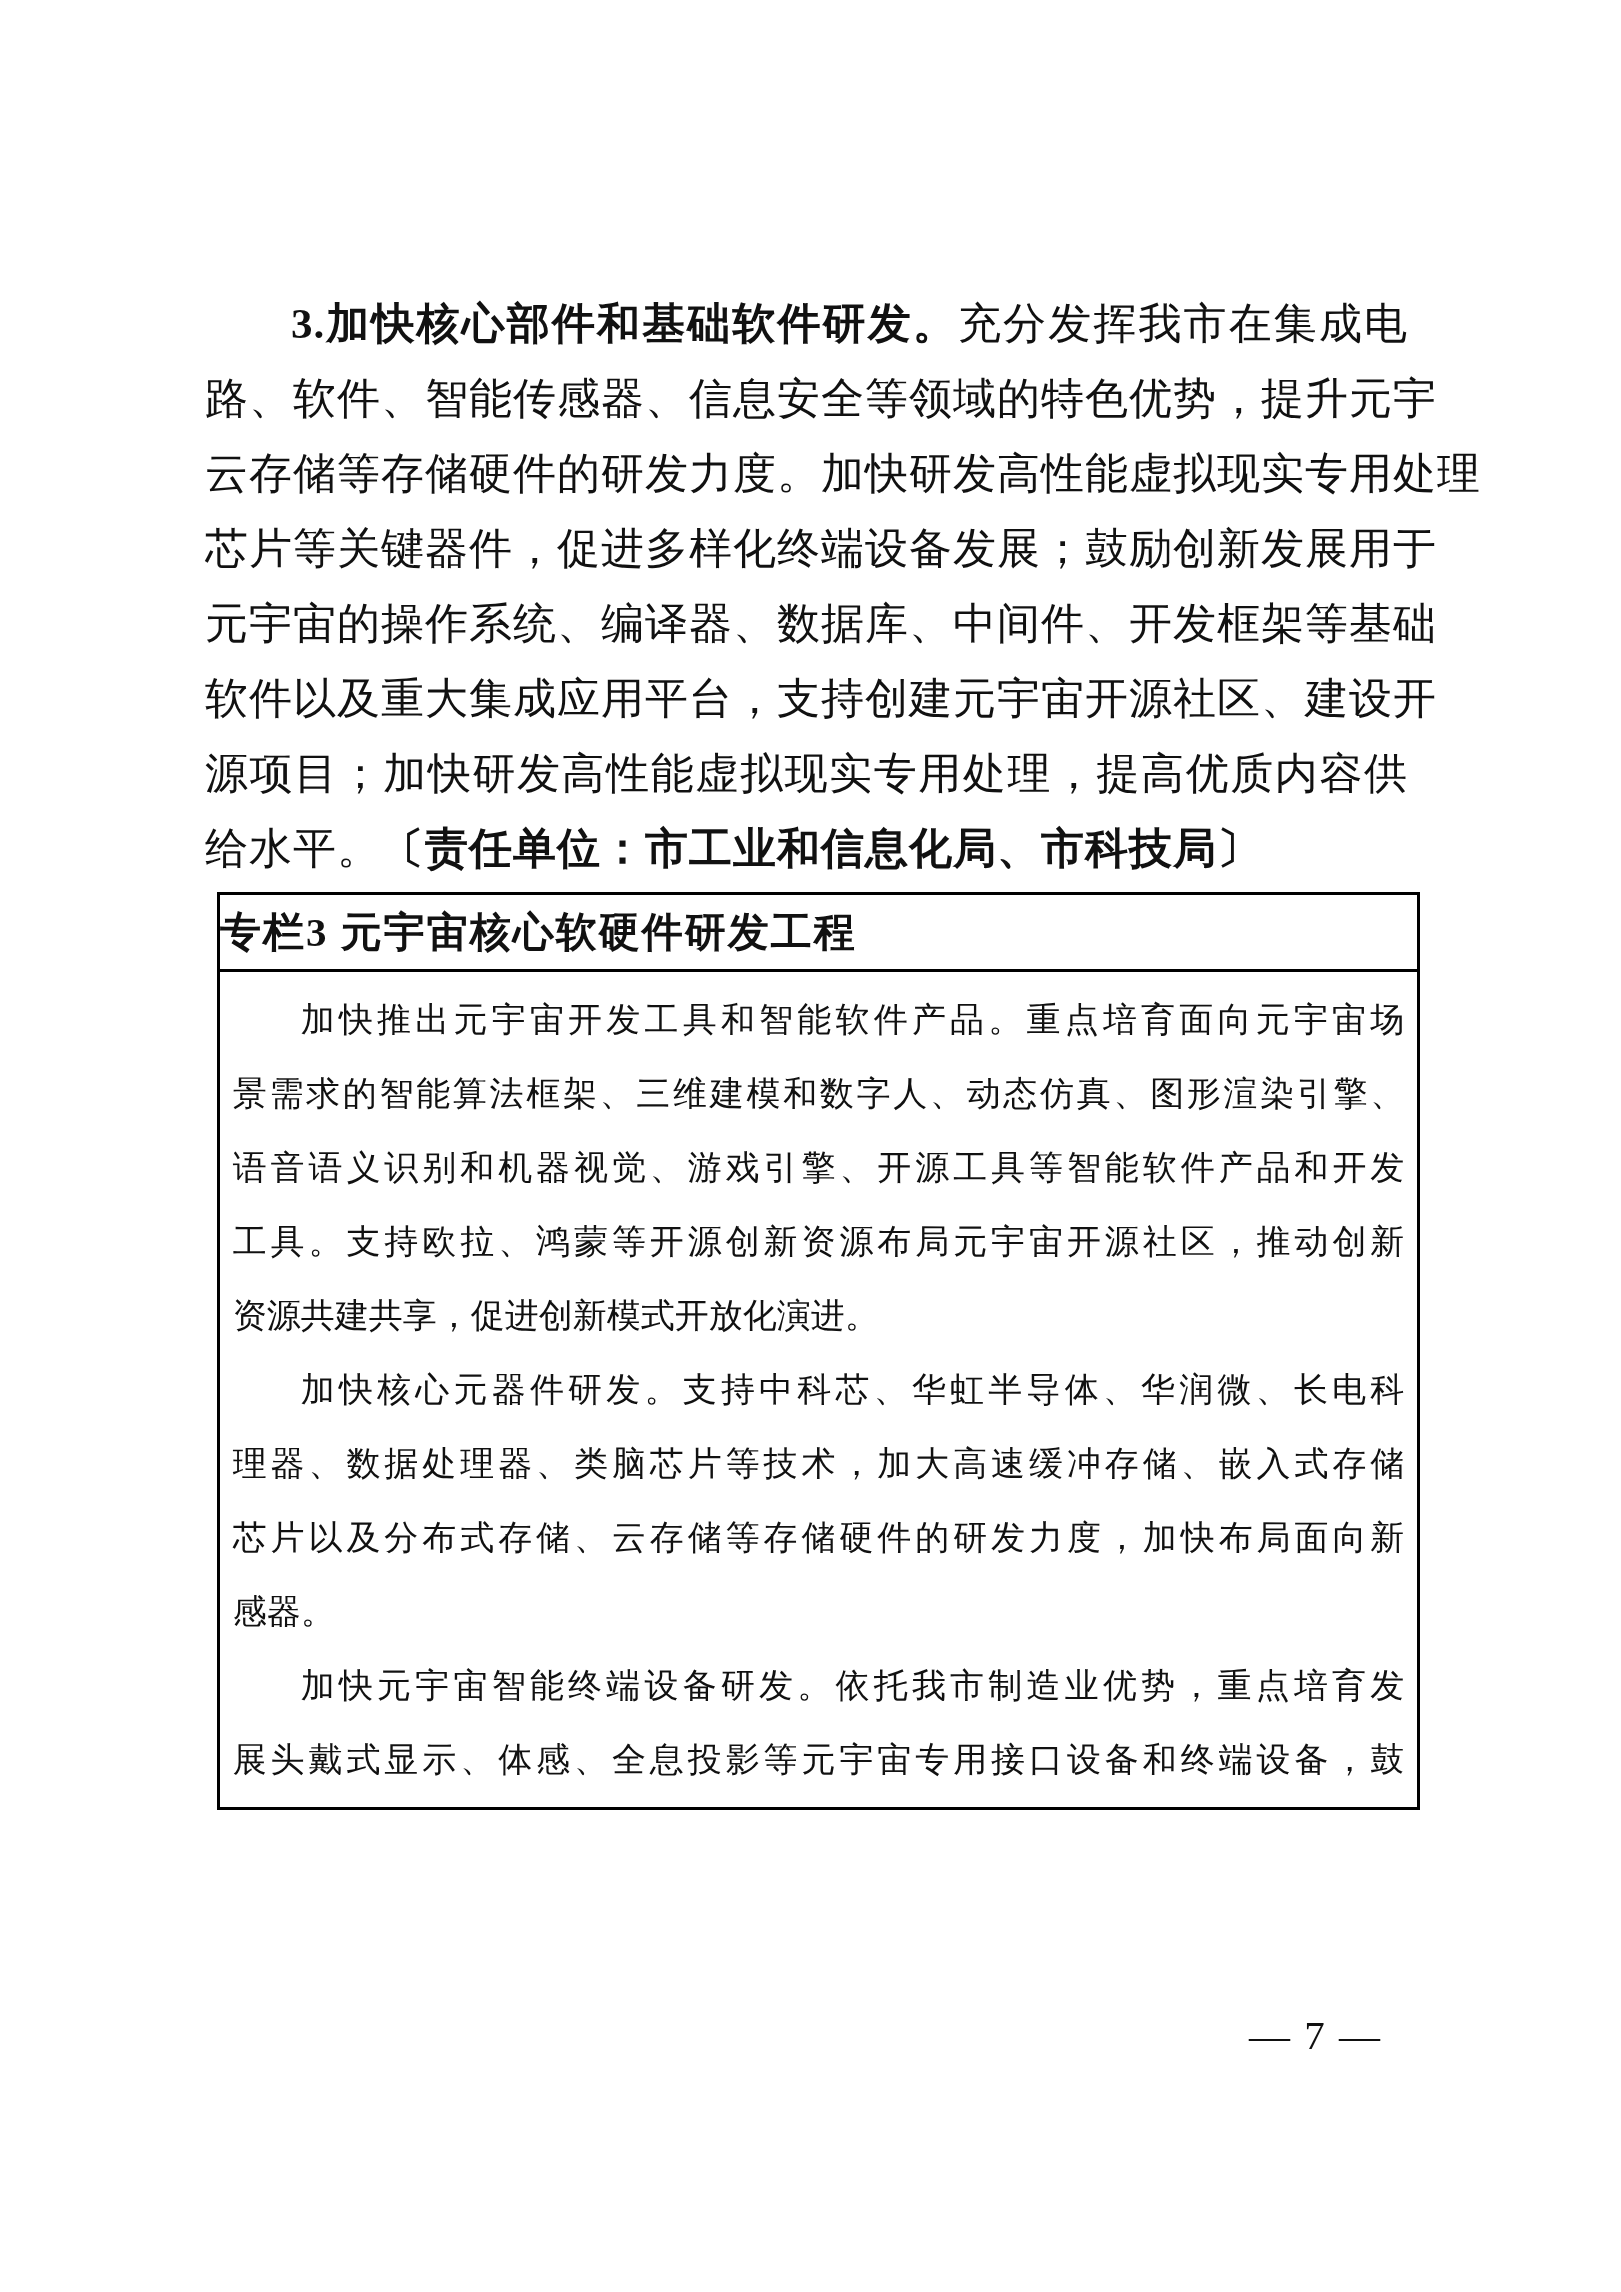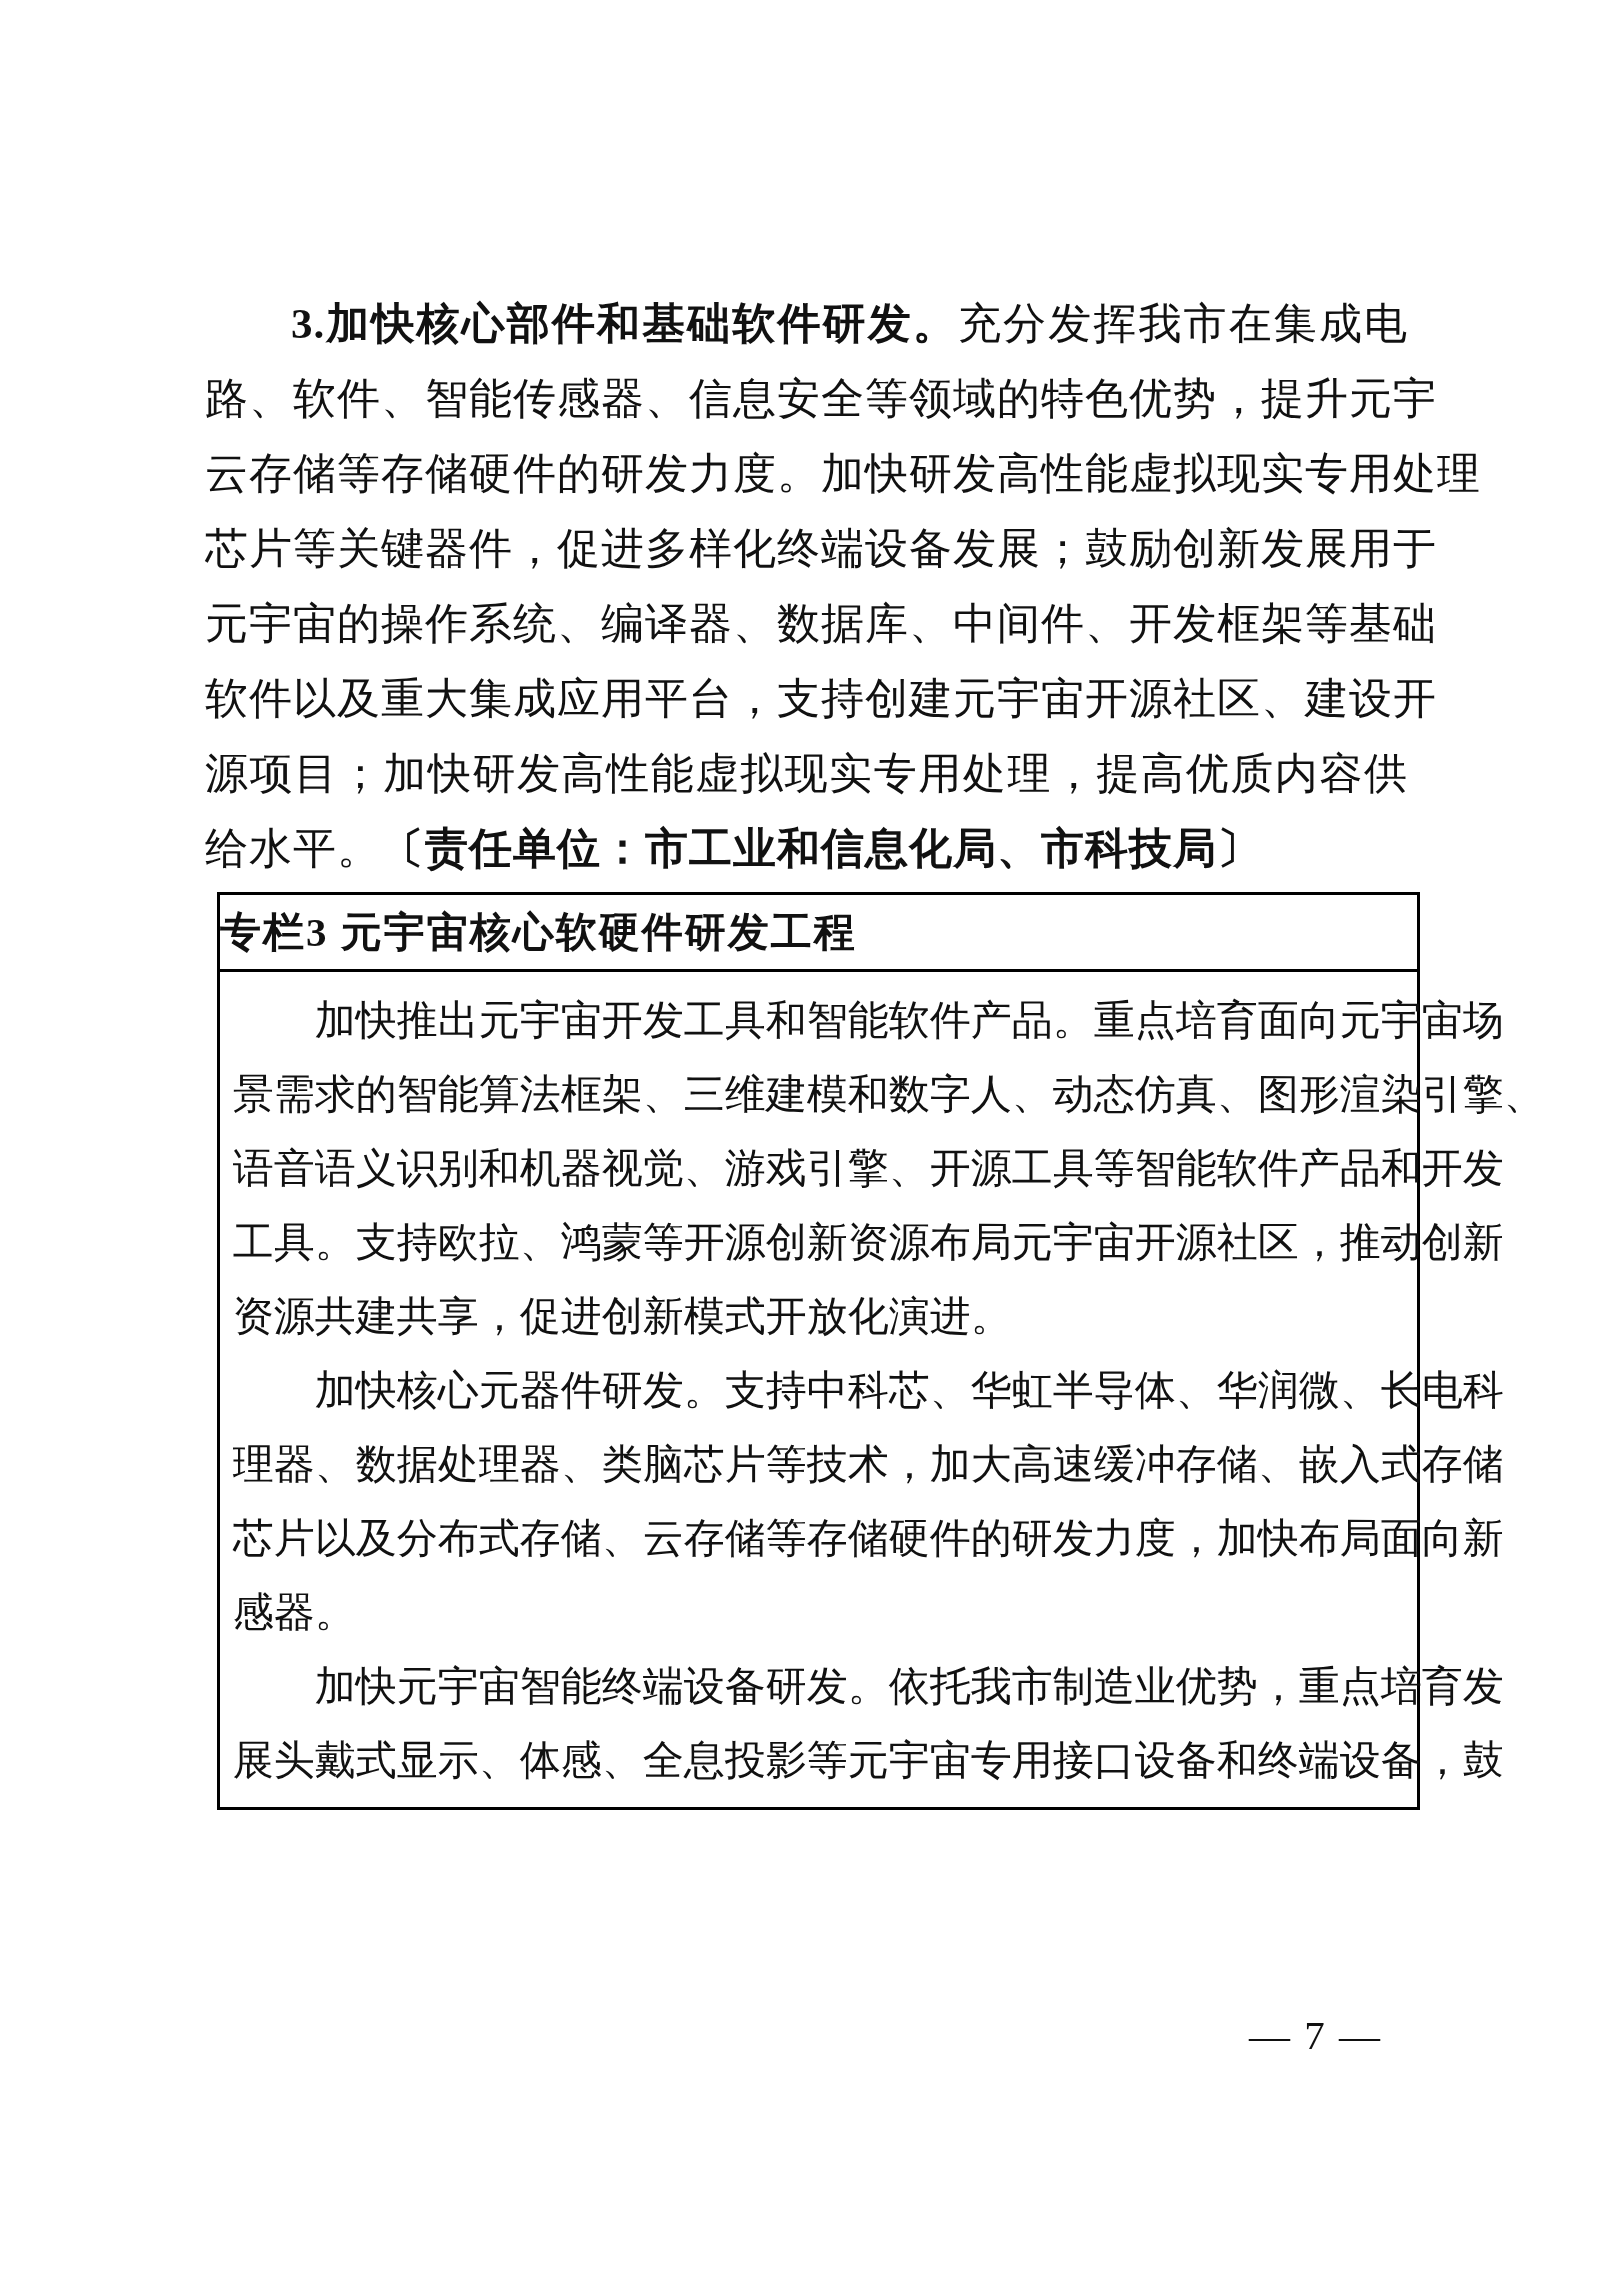--- a/index.html
+++ b/index.html
@@ -62,21 +62,21 @@
     border-bottom: 3.9px solid #000000;
     text-align: left;
     font-size: 41px;
     font-weight: bold;
     letter-spacing: 2px;
   }
   .box-body {
     padding: 10.8px 12.7px 9.8px 12.7px;
   }
   .b-line {
-    font-size: 41px;
+    font-size: 34px;
     line-height: 74px;
     height: 74px;
     white-space: nowrap;
     text-align: justify;
     text-align-last: justify;
     text-justify: inter-character;
   }
   .b-line.end {
     text-align: right;
     text-align-last: left;

